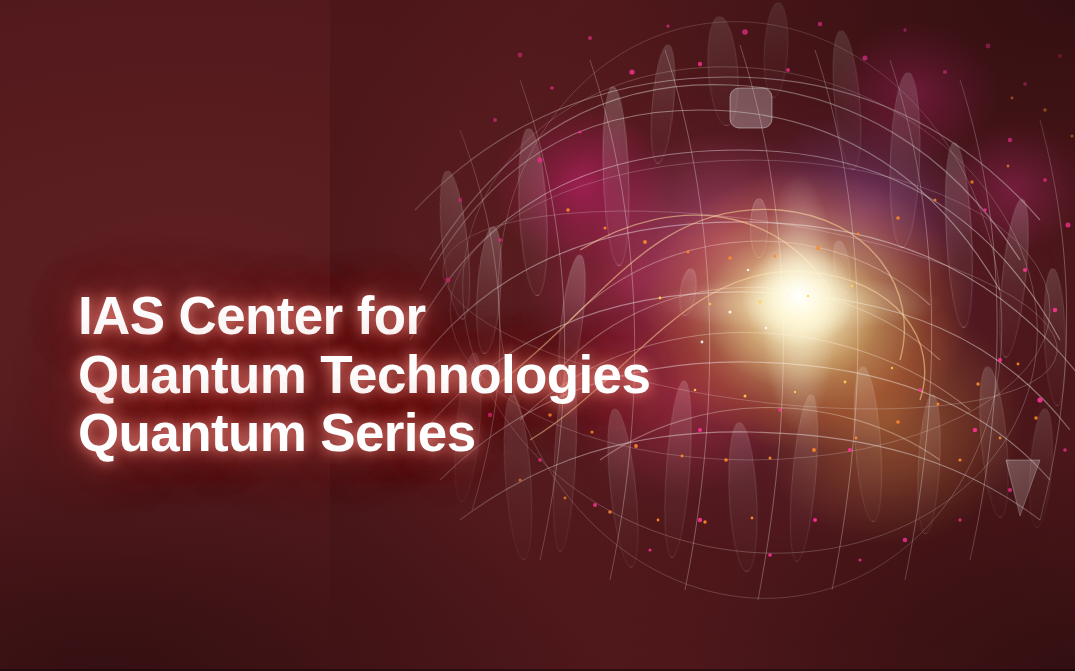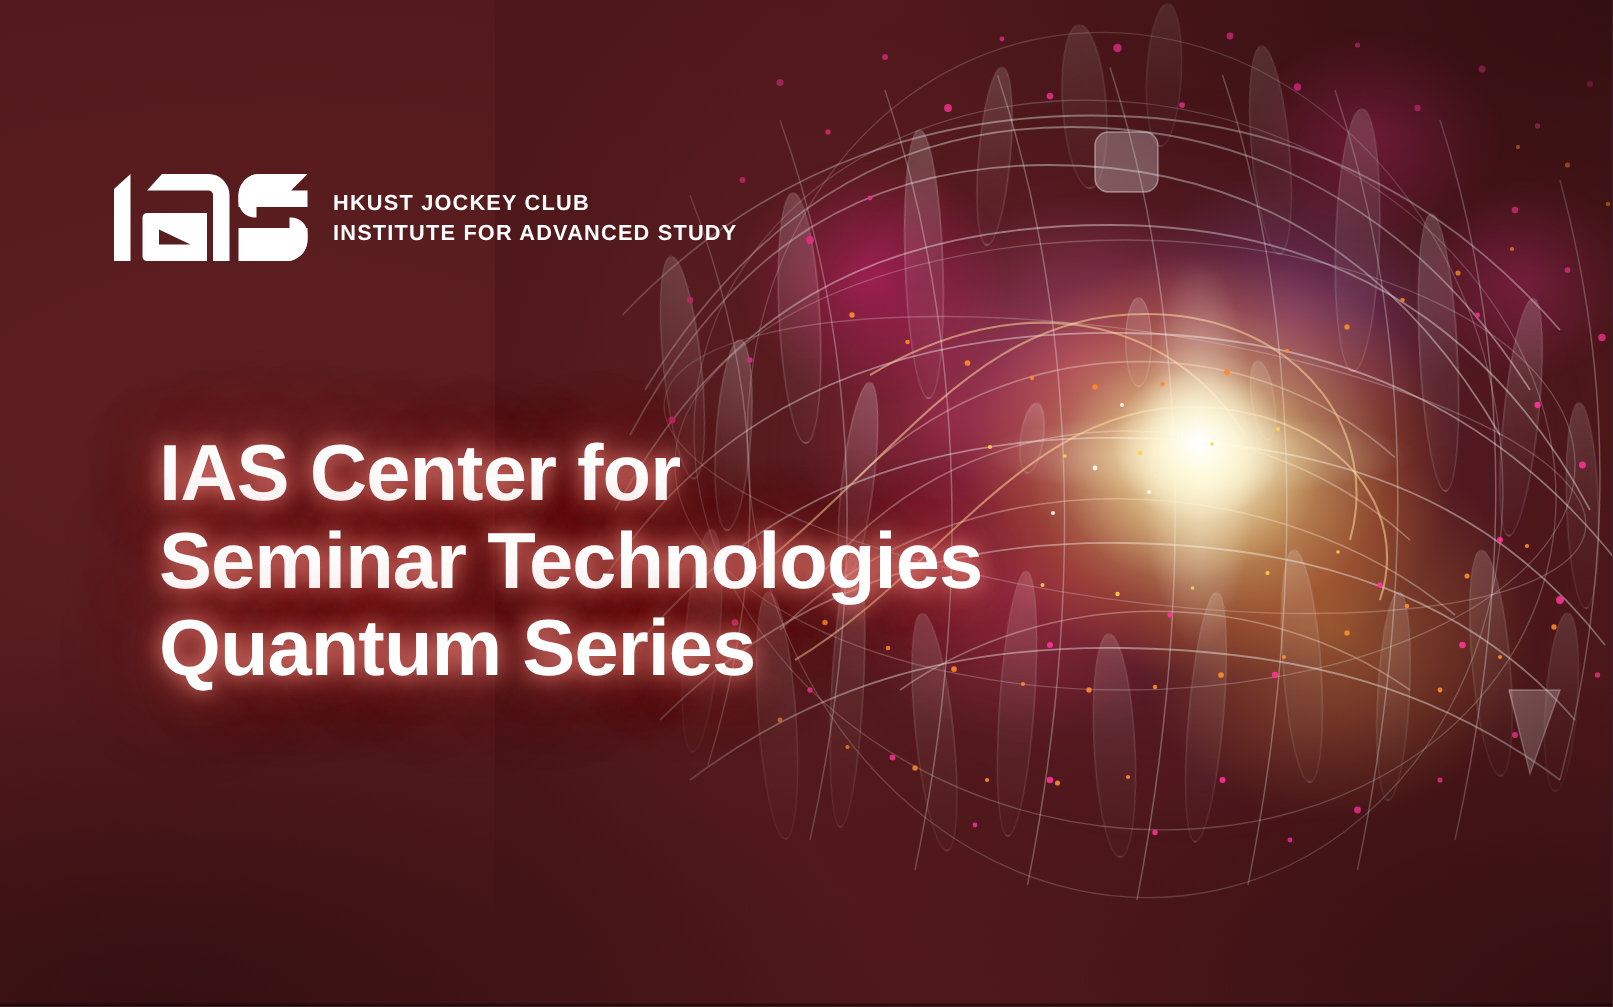--- a/index.html
+++ b/index.html
@@ -110,21 +110,21 @@
     font-size:53px;
     font-weight:bold;
     line-height:1.105;
     letter-spacing:-.012em;
     text-shadow:
       0 0 14px rgba(255,150,140,.85),
       0 0 30px rgba(235,95,85,.62),
       0 0 58px rgba(200,60,55,.45),
       0 0 92px rgba(170,40,40,.30);
   }
-  .headline .hl{display:block;white-space:nowrap;margin-left:28px;}
+  .headline .hl{display:block;white-space:nowrap;}
 
   .bottom-rule{position:absolute;left:0;right:0;bottom:0;height:2px;background:rgba(18,6,7,.55);}
 </style>
 </head>
 <body>
 
 <div class="poster">
 
   <div class="bg-base"></div>
 
@@ -319,41 +319,21 @@
             <circle cx="348" cy="310" r="1.3"></circle>
         </g>
       </svg>
     </div>
 
     <div class="art-mask"></div>
   </div>
 
   <div class="bg-vignette"></div>
 
-  <div class="logo-block">
-    <div class="logo-mark">
-      <svg width="132" height="58" viewBox="0 0 132 58" aria-hidden="true">
-
-        <path d="M2,10 L13,0 L13,58 L2,58 Z" fill="#ffffff"></path>
-
-        <path d="M34,0 L65,0 A14,14 0 0 1 79,14 L79,58 L68,58 L68,14 A3,3 0 0 0 65,11 L24,11 Z" fill="#ffffff"></path>
-        <path d="M24,26 L64,26 L64,58 L24,58 A3,3 0 0 1 21,55 L21,29 A3,3 0 0 1 24,26 Z
-                 M32,37 L32,47 L53,47 Z" fill="#ffffff" fill-rule="evenodd"></path>
-
-        <path d="M130,0 L99,0 A14,14 0 0 0 85,14 L85,18 A11,11 0 0 0 96,29 L119,29 L119,36 L85,36 L85,58 L117,58 A14,14 0 0 0 131,44 L131,40 A11,11 0 0 0 120,29 L120,29 L97,29 L97,22 L131,22 L131,11 L120,11 Z" fill="#ffffff"></path>
-        <path d="M131,0 L120,11 L97,11 L97,22 L85,22 L85,14 A14,14 0 0 1 99,0 Z" fill="#ffffff"></path>
-        <path d="M85,58 L96,47 L119,47 L119,36 L131,36 L131,44 A14,14 0 0 1 117,58 Z" fill="#ffffff"></path>
-      </svg>
-    </div>
-    <div class="logo-words">
-      <div class="logo-line">HKUST JOCKEY CLUB</div>
-      <div class="logo-line">INSTITUTE FOR ADVANCED STUDY</div>
-    </div>
-  </div>
 
   <div class="headline">
     <span class="hl">IAS Center for</span>
-    <span class="hl">Seminar Technologies</span>
+    <span class="hl">Quantum Technologies</span>
     <span class="hl">Quantum Series</span>
   </div>
 
   <div class="bottom-rule"></div>
 </div>
 
 </body></html>

